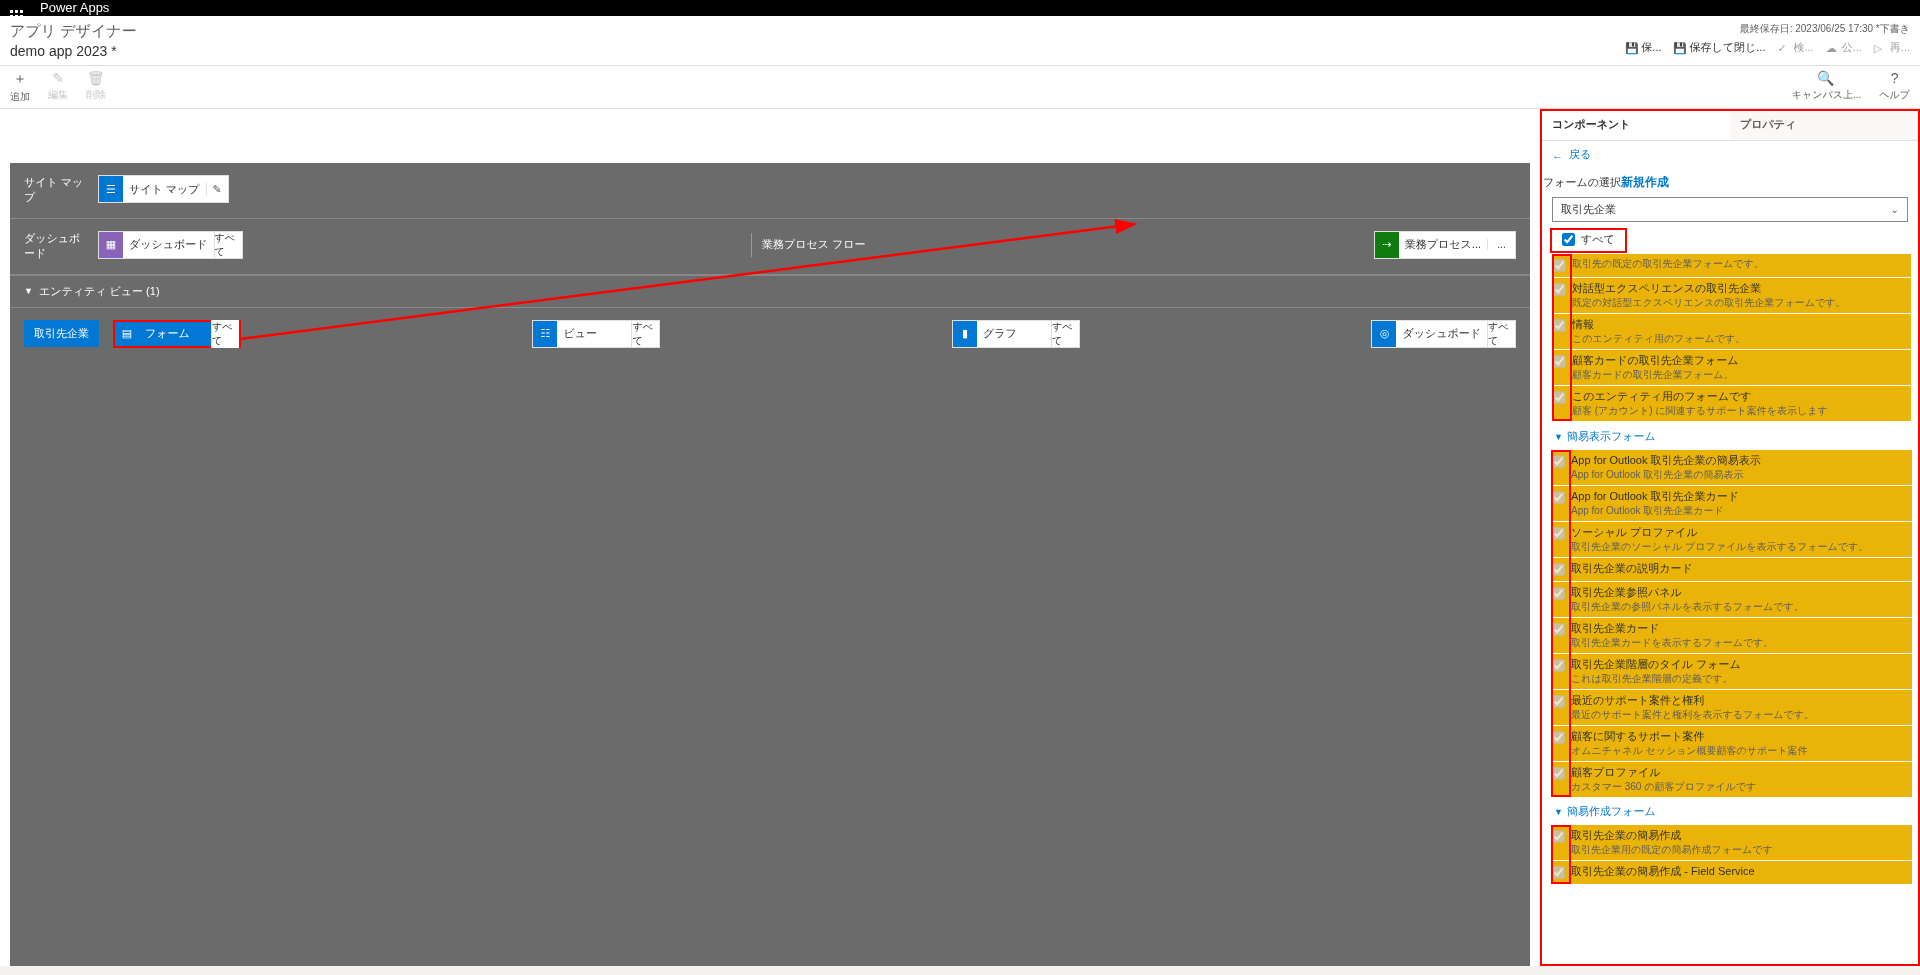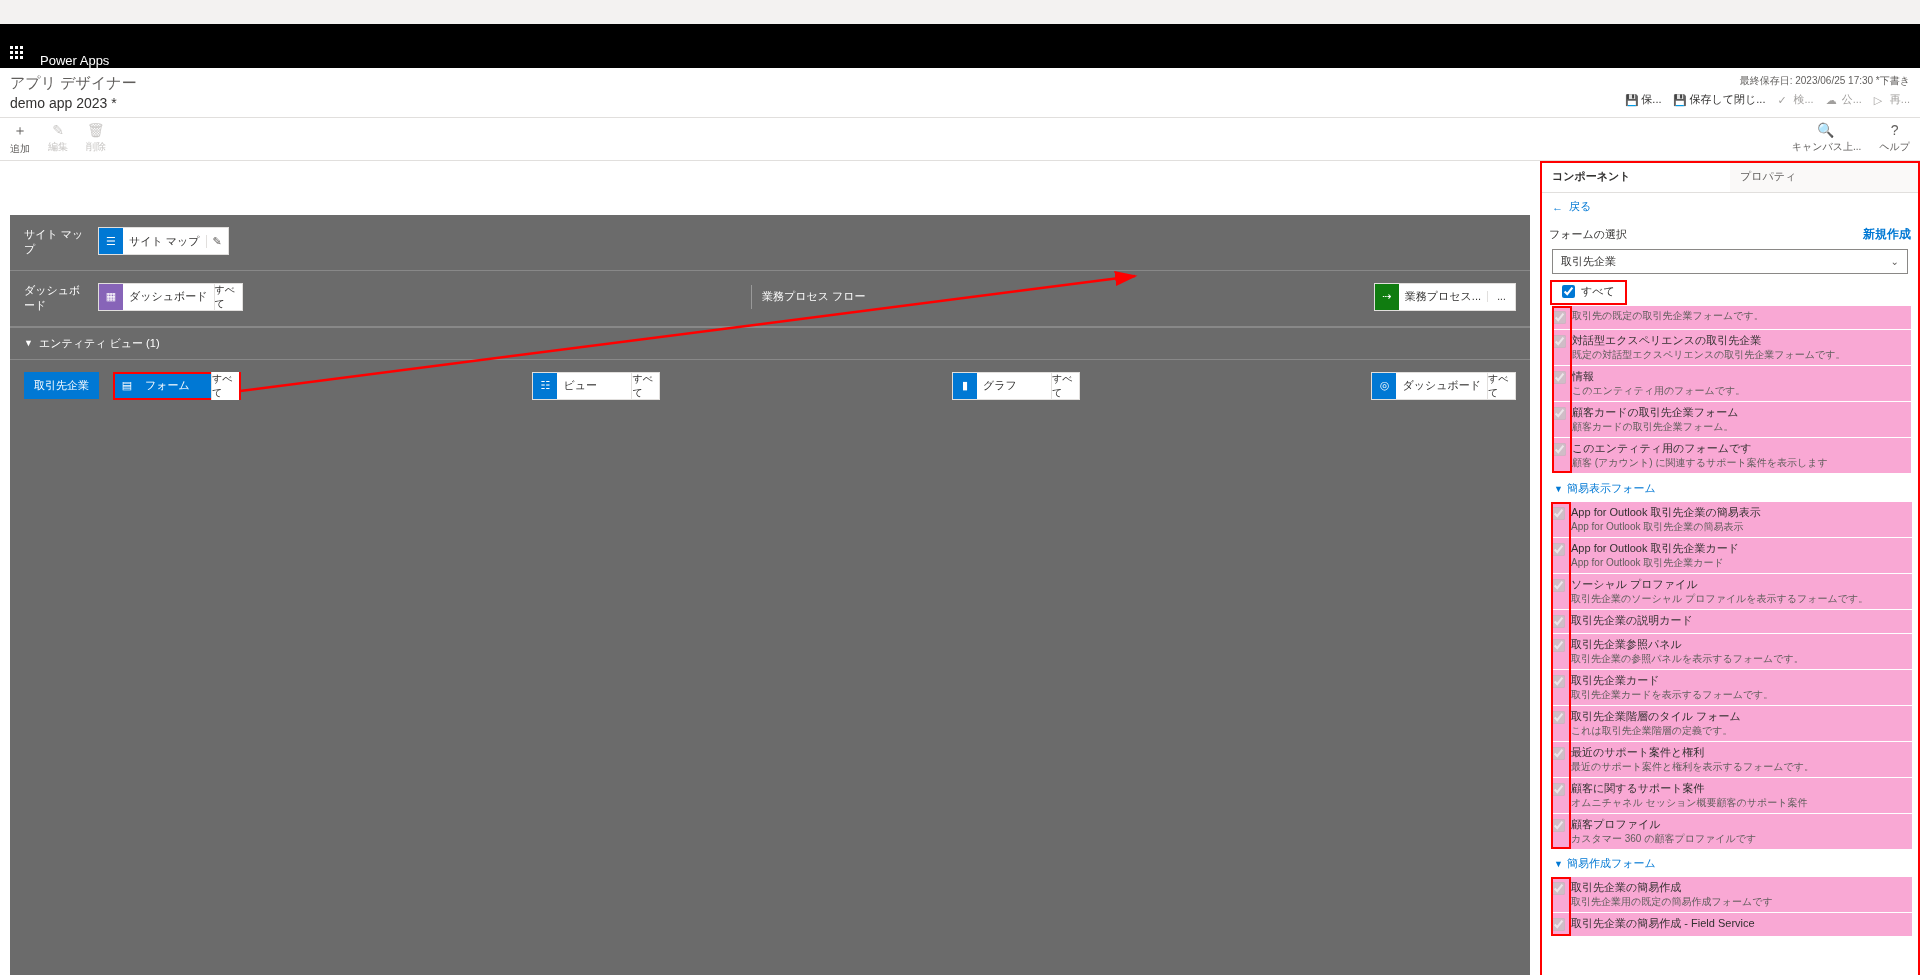--- a/index.html
+++ b/index.html
@@ -1,18 +1,18 @@
 <!DOCTYPE html>
 <html><head>
 <meta charset="utf-8">
 <style>
 * { margin: 0; padding: 0; box-sizing: border-box; font-family: "Segoe UI", Meiryo, sans-serif; }
 body { background: #f3f2f1; font-size: 12px; color: #323130; width: 1920px; }
 
-.topbar { background: #000; height: 44px; display: flex; align-items: flex-end; color: #fff; margin-top: 24px; }
+.topbar { background: #000; height: 16px; display: flex; align-items: flex-start; color: #fff; }
 .waffle { width: 32px; height: 32px; display: flex; align-items: center; justify-content: center; }
 .waffle-grid { display: grid; grid-template-columns: repeat(3, 3px); grid-template-rows: repeat(3, 3px); gap: 2px; }
 .waffle-grid span { background: #fff; }
 .topbar-title { font-size: 13px; margin-left: 8px; }
 
 .subheader { background: #fff; border-bottom: 1px solid #e1dfdd; padding: 6px 10px; display: flex; justify-content: space-between; align-items: flex-start; }
 .subheader-left { display: flex; flex-direction: column; gap: 2px; }
 .app-designer-label { font-size: 15px; color: #605e5c; }
 .app-name { font-size: 14px; font-weight: 400; color: #323130; }
 .subheader-right { display: flex; flex-direction: column; align-items: flex-end; gap: 4px; }
@@ -60,36 +60,36 @@
 .bpf-label { color: #fff; font-size: 11px; }
 .bpf-divider { width: 1px; height: 24px; background: #999; }
 
 
 .highlight-red { border: 2px solid #ff0000 !important; }
 .tile.highlight-red { border: 2px solid #ff0000; }
 
 
 .right-panel { width: 380px; background: #fff; border-left: 1px solid #e1dfdd; border: 2px solid #ff0000; display: flex; flex-direction: column; }
 .panel-tabs { display: flex; border-bottom: 1px solid #e1dfdd; }
-.panel-tab { flex: 1; padding: 6px 10px; font-size: 11px; text-align: left; cursor: pointer; }
+.panel-tab { flex: 1; padding: 6px 10px; font-size: 11px; text-align: left; cursor: pointer; font-weight: bold; }
 .panel-tab.active { background: #fff; border-bottom: 2px solid #fff; font-weight: 600; }
 .panel-tab.inactive { background: #faf9f8; color: #605e5c; }
 
 .panel-back { padding: 6px 10px; display: flex; align-items: center; gap: 6px; color: #0078d4; font-size: 11px; cursor: pointer; }
-.panel-section-head { padding: 6px 7px; display: flex; justify-content: space-between; align-items: center; font-size: 11px; }
+.panel-section-head { padding: 6px 1px; display: flex; align-items: center; font-size: 11px; }
 .new-link { color: #0078d4; font-size: 12px; cursor: pointer; font-weight: bold; }
 
 .selector-box { margin: 0 10px 6px; border: 1px solid #8a8886; padding: 4px 8px; display: flex; justify-content: space-between; align-items: center; font-size: 11px; cursor: pointer; }
 .chev { color: #605e5c; font-size: 10px; }
 
 .all-check { display: flex; align-items: center; gap: 6px; padding: 2px 10px 4px; font-size: 11px; border: 2px solid #ff0000; width: fit-content; margin-left: 8px; }
 .all-check input { accent-color: #0078d4; }
 
 .form-list { flex: 1; overflow-y: auto; padding: 0 6px 10px 10px; position: relative; }
-.list-item { display: flex; gap: 6px; padding: 3px 0; font-size: 11px; align-items: flex-start; background: #f9a8d4; margin-bottom: 1px; }
+.list-item { display: flex; gap: 6px; padding: 3px 0; font-size: 11px; align-items: flex-start; background: #eab308; margin-bottom: 1px; }
 .list-item .cb { margin-top: 2px; flex-shrink: 0; }
 .list-item input[type="checkbox"] { width: 13px; height: 13px; }
 .item-texts { display: flex; flex-direction: column; }
 .item-title { color: #323130; }
 .item-desc { color: #605e5c; font-size: 10px; }
 
 .group-head { padding: 6px 2px; font-size: 11px; color: #0078d4; display: flex; align-items: center; gap: 4px; background: #fff; }
 
 .red-group-box { border: 2px solid #ff0000; padding: 1px; }
 

